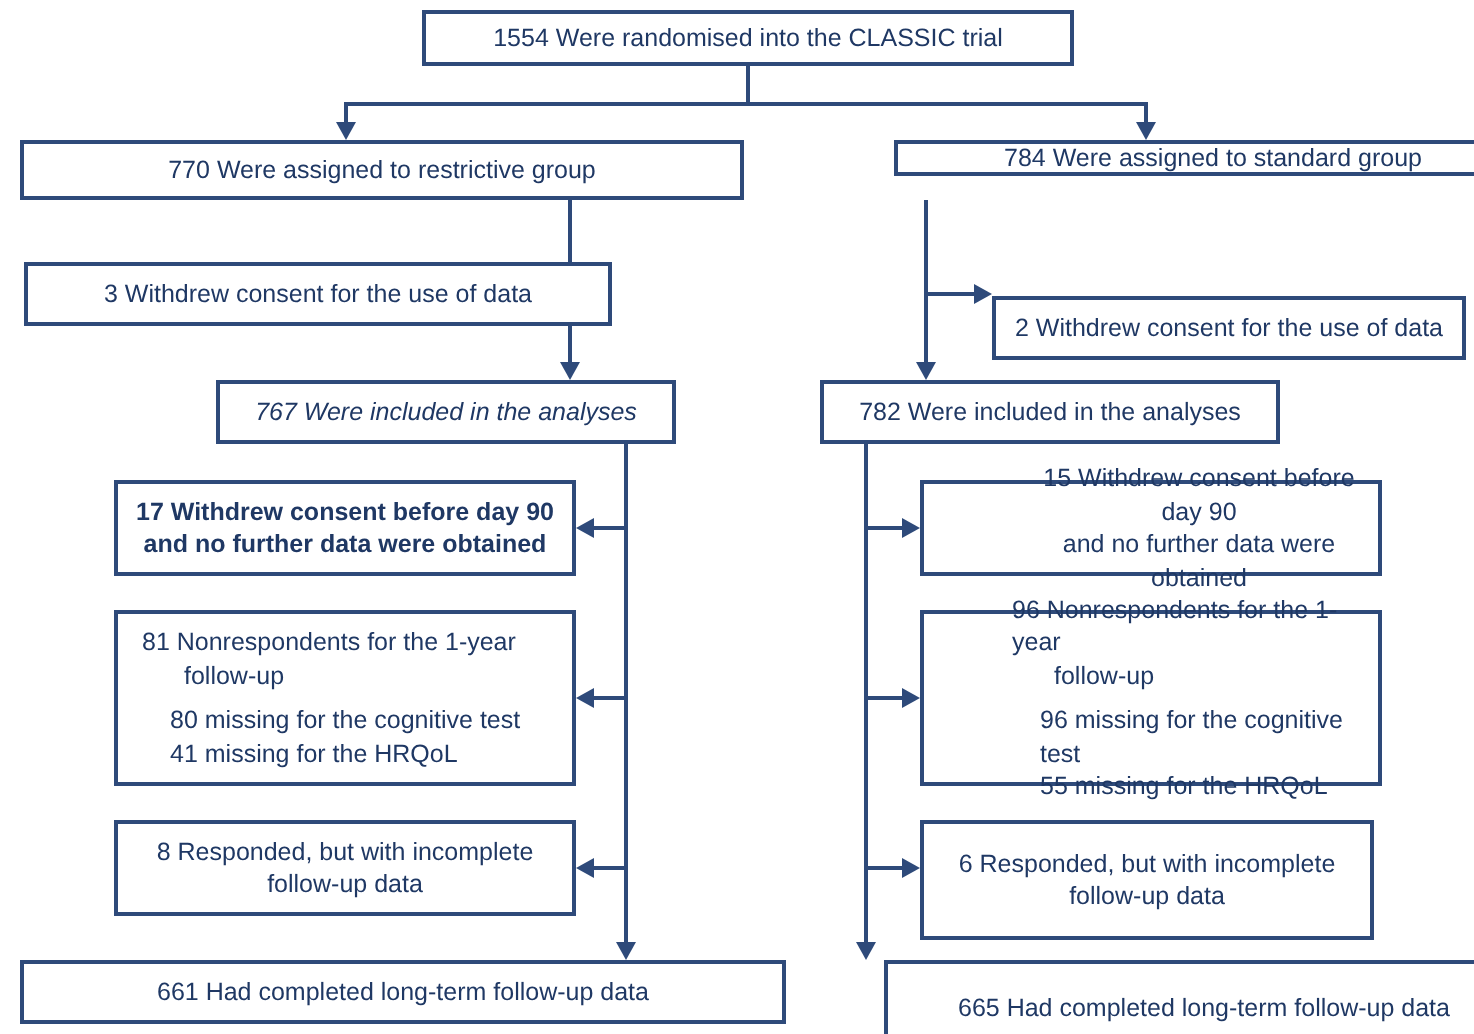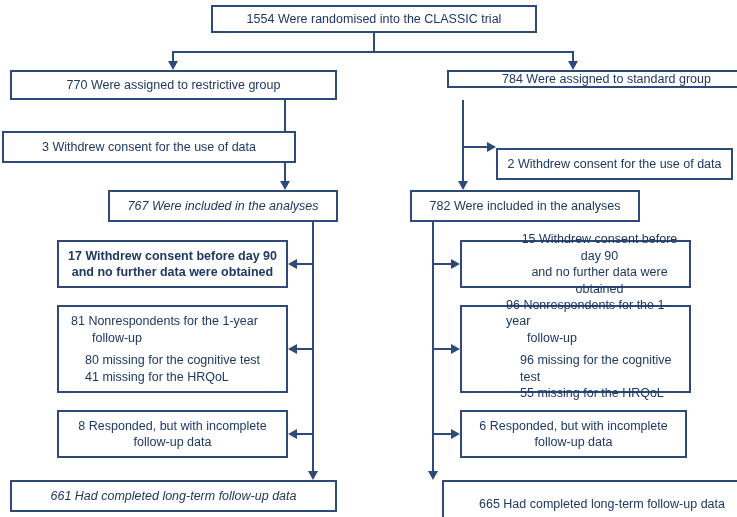--- a/index.html
+++ b/index.html
@@ -107,28 +107,28 @@
   <div class="arr right" style="left:451px; top:259px;"></div>
   <div class="hline" style="left:433px; top:348px; width:18px;"></div>
   <div class="arr right" style="left:451px; top:344px;"></div>
   <div class="hline" style="left:433px; top:433px; width:18px;"></div>
   <div class="arr right" style="left:451px; top:429px;"></div>
 
   <div class="box" style="left:211px; top:5px; width:326px; height:28px;">
     <span>1554 Were randomised into the CLASSIC trial</span>
   </div>
 
-  <div class="box" style="left:10px; top:70px; width:327px; height:30px;">
+  <div class="box" style="left:10px; top:70px; width:362px; height:30px;">
     <span>770 Were assigned to restrictive group</span>
   </div>
   <div class="box" style="left:410px; top:70px; width:319px; height:18px;margin-left:37px;">
     <span>784 Were assigned to standard group</span>
   </div>
 
-  <div class="box" style="left:2px; top:131px; width:294px; height:32px;">
+  <div class="box" style="left:12px; top:131px; width:294px; height:32px;">
     <span>3 Withdrew consent for the use of data</span>
   </div>
   <div class="box" style="left:496px; top:148px; width:237px; height:32px;">
     <span>2 Withdrew consent for the use of data</span>
   </div>
 
   <div class="box" style="left:108px; top:190px; width:230px; height:32px;font-style:italic;">
     <span>767 Were included in the analyses</span>
   </div>
   <div class="box" style="left:410px; top:190px; width:230px; height:32px;">
@@ -154,25 +154,25 @@
     <span>96 Nonrespondents for the 1-year</span>
     <span class="nr-hang">follow-up</span>
     <span class="nr-sub nr-gap">96 missing for the cognitive test</span>
     <span class="nr-sub">55 missing for the HRQoL</span>
   </div>
 
   <div class="box" style="left:57px; top:410px; width:231px; height:48px;align-items:center;">
     <span>8 Responded, but with incomplete</span>
     <span>follow-up data</span>
   </div>
-  <div class="box" style="left:460px; top:410px; width:227px; height:48px;">
+  <div class="box" style="left:460px; top:410px; width:227px; height:60px;">
     <span>6 Responded, but with incomplete</span>
     <span>follow-up data</span>
   </div>
 
-  <div class="box" style="left:10px; top:480px; width:327px; height:32px;font-style:italic;">
+  <div class="box" style="left:10px; top:480px; width:383px; height:32px;">
     <span>661 Had completed long-term follow-up data</span>
   </div>
   <div class="box" style="left:410px; top:480px; width:320px; height:48px;margin-left:32px;">
     <span>665 Had completed long-term follow-up data</span>
   </div>
 
 </div>
 
 </body></html>

